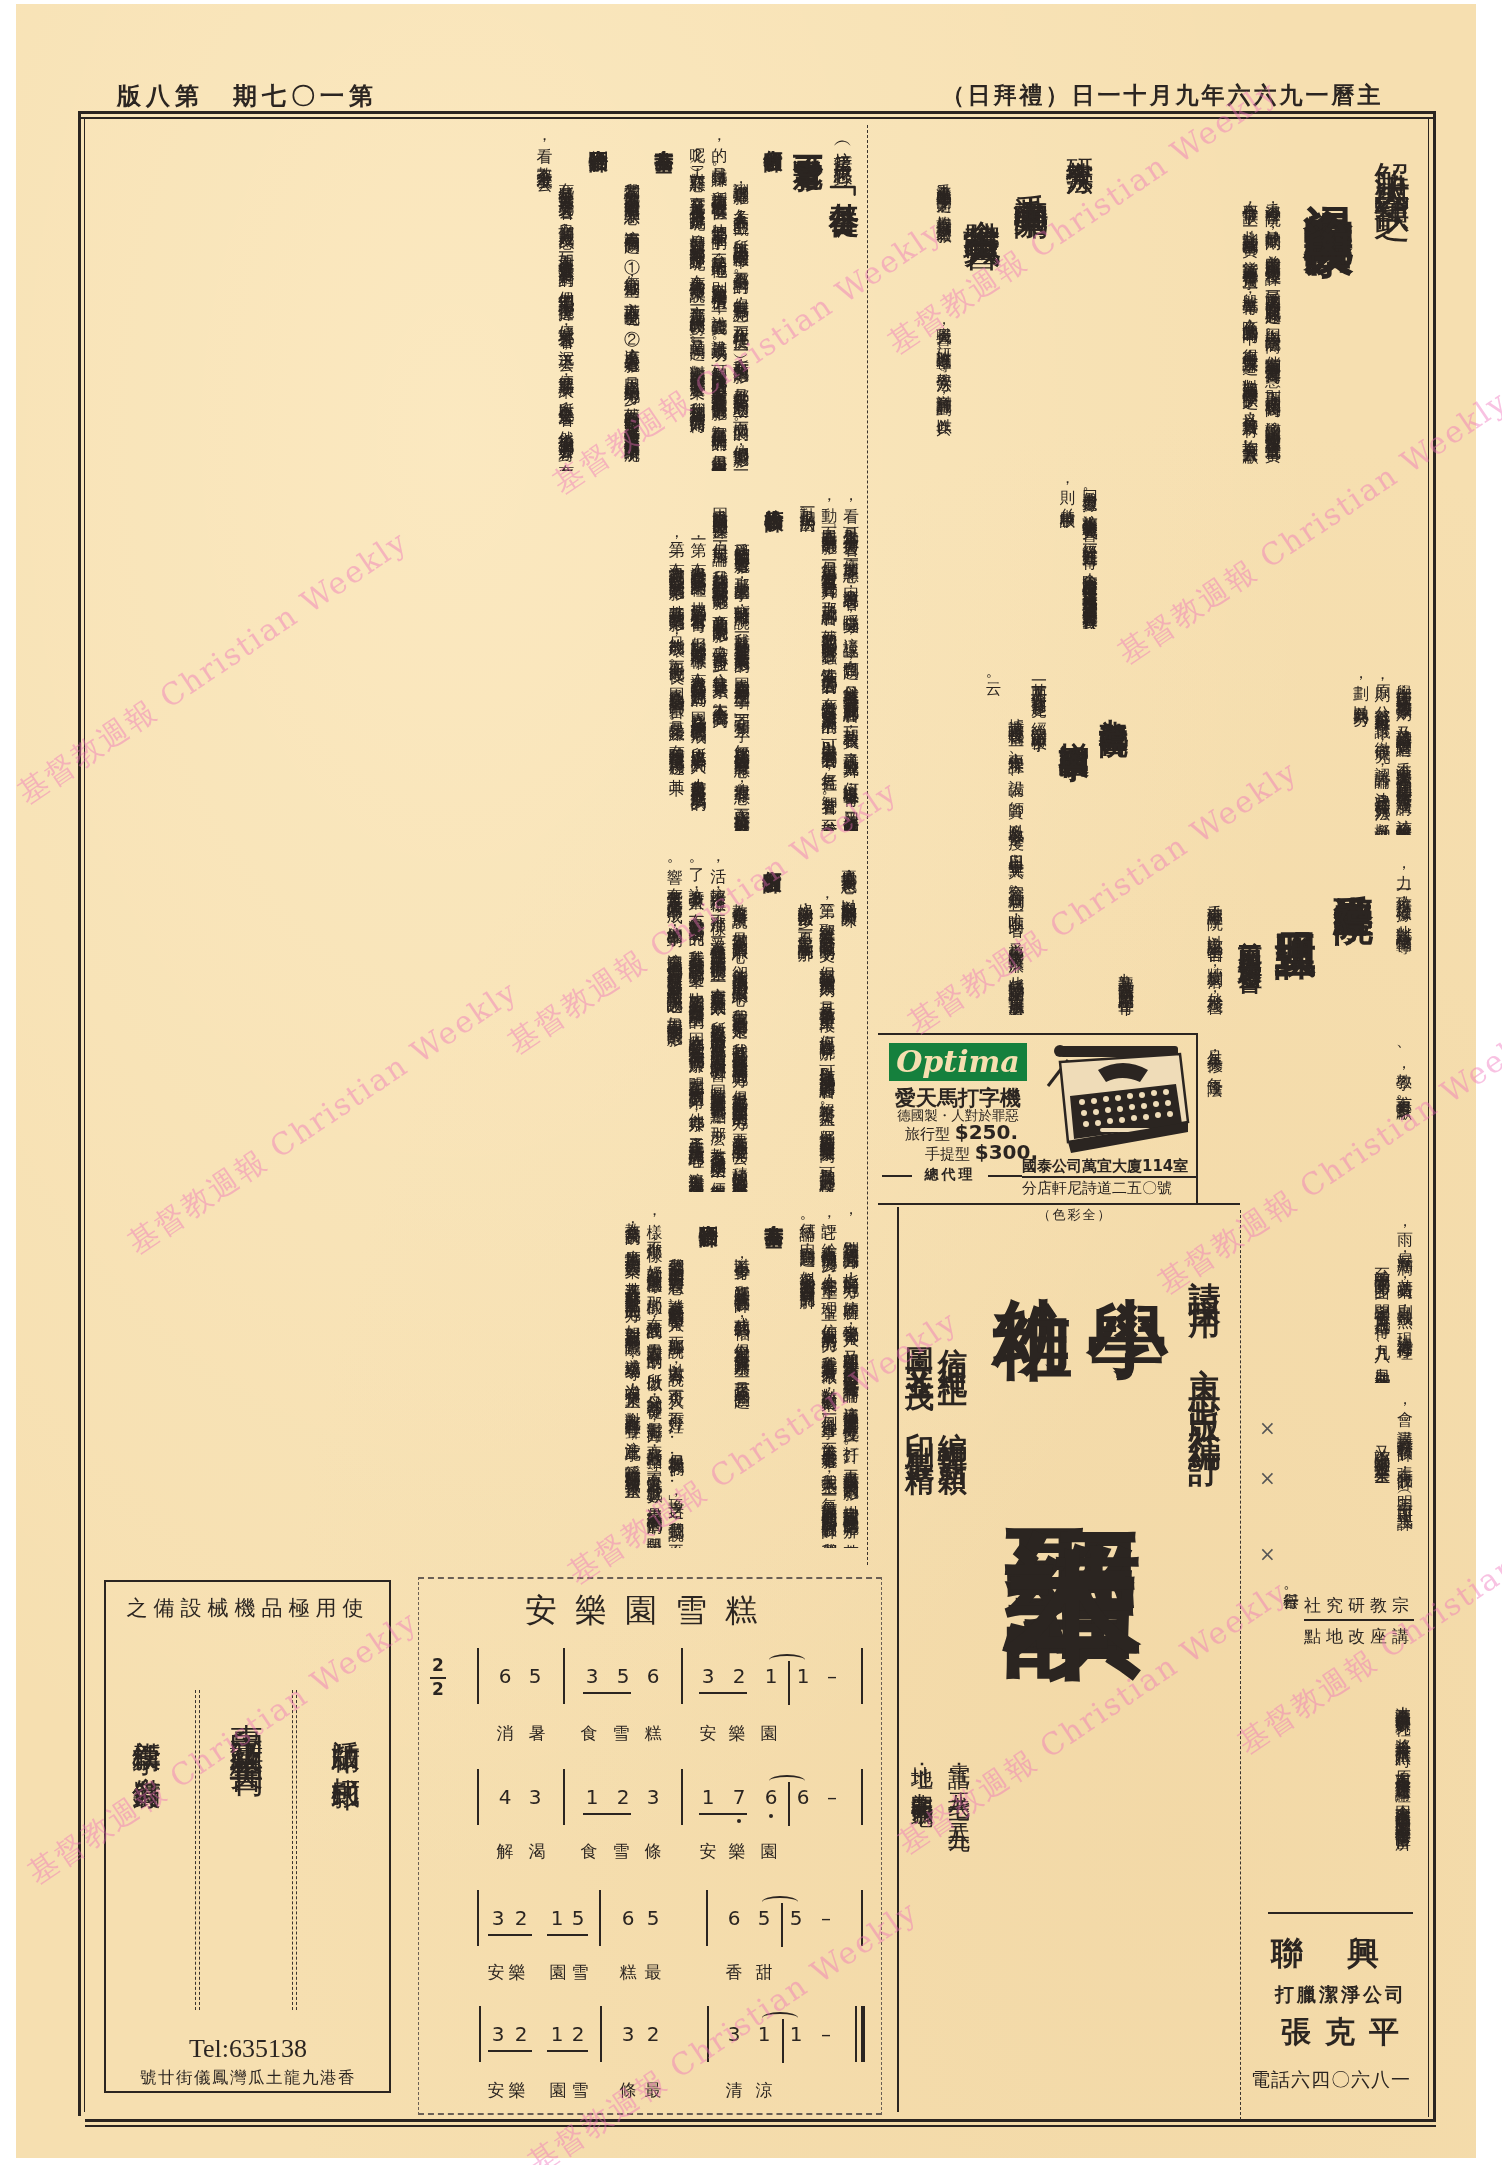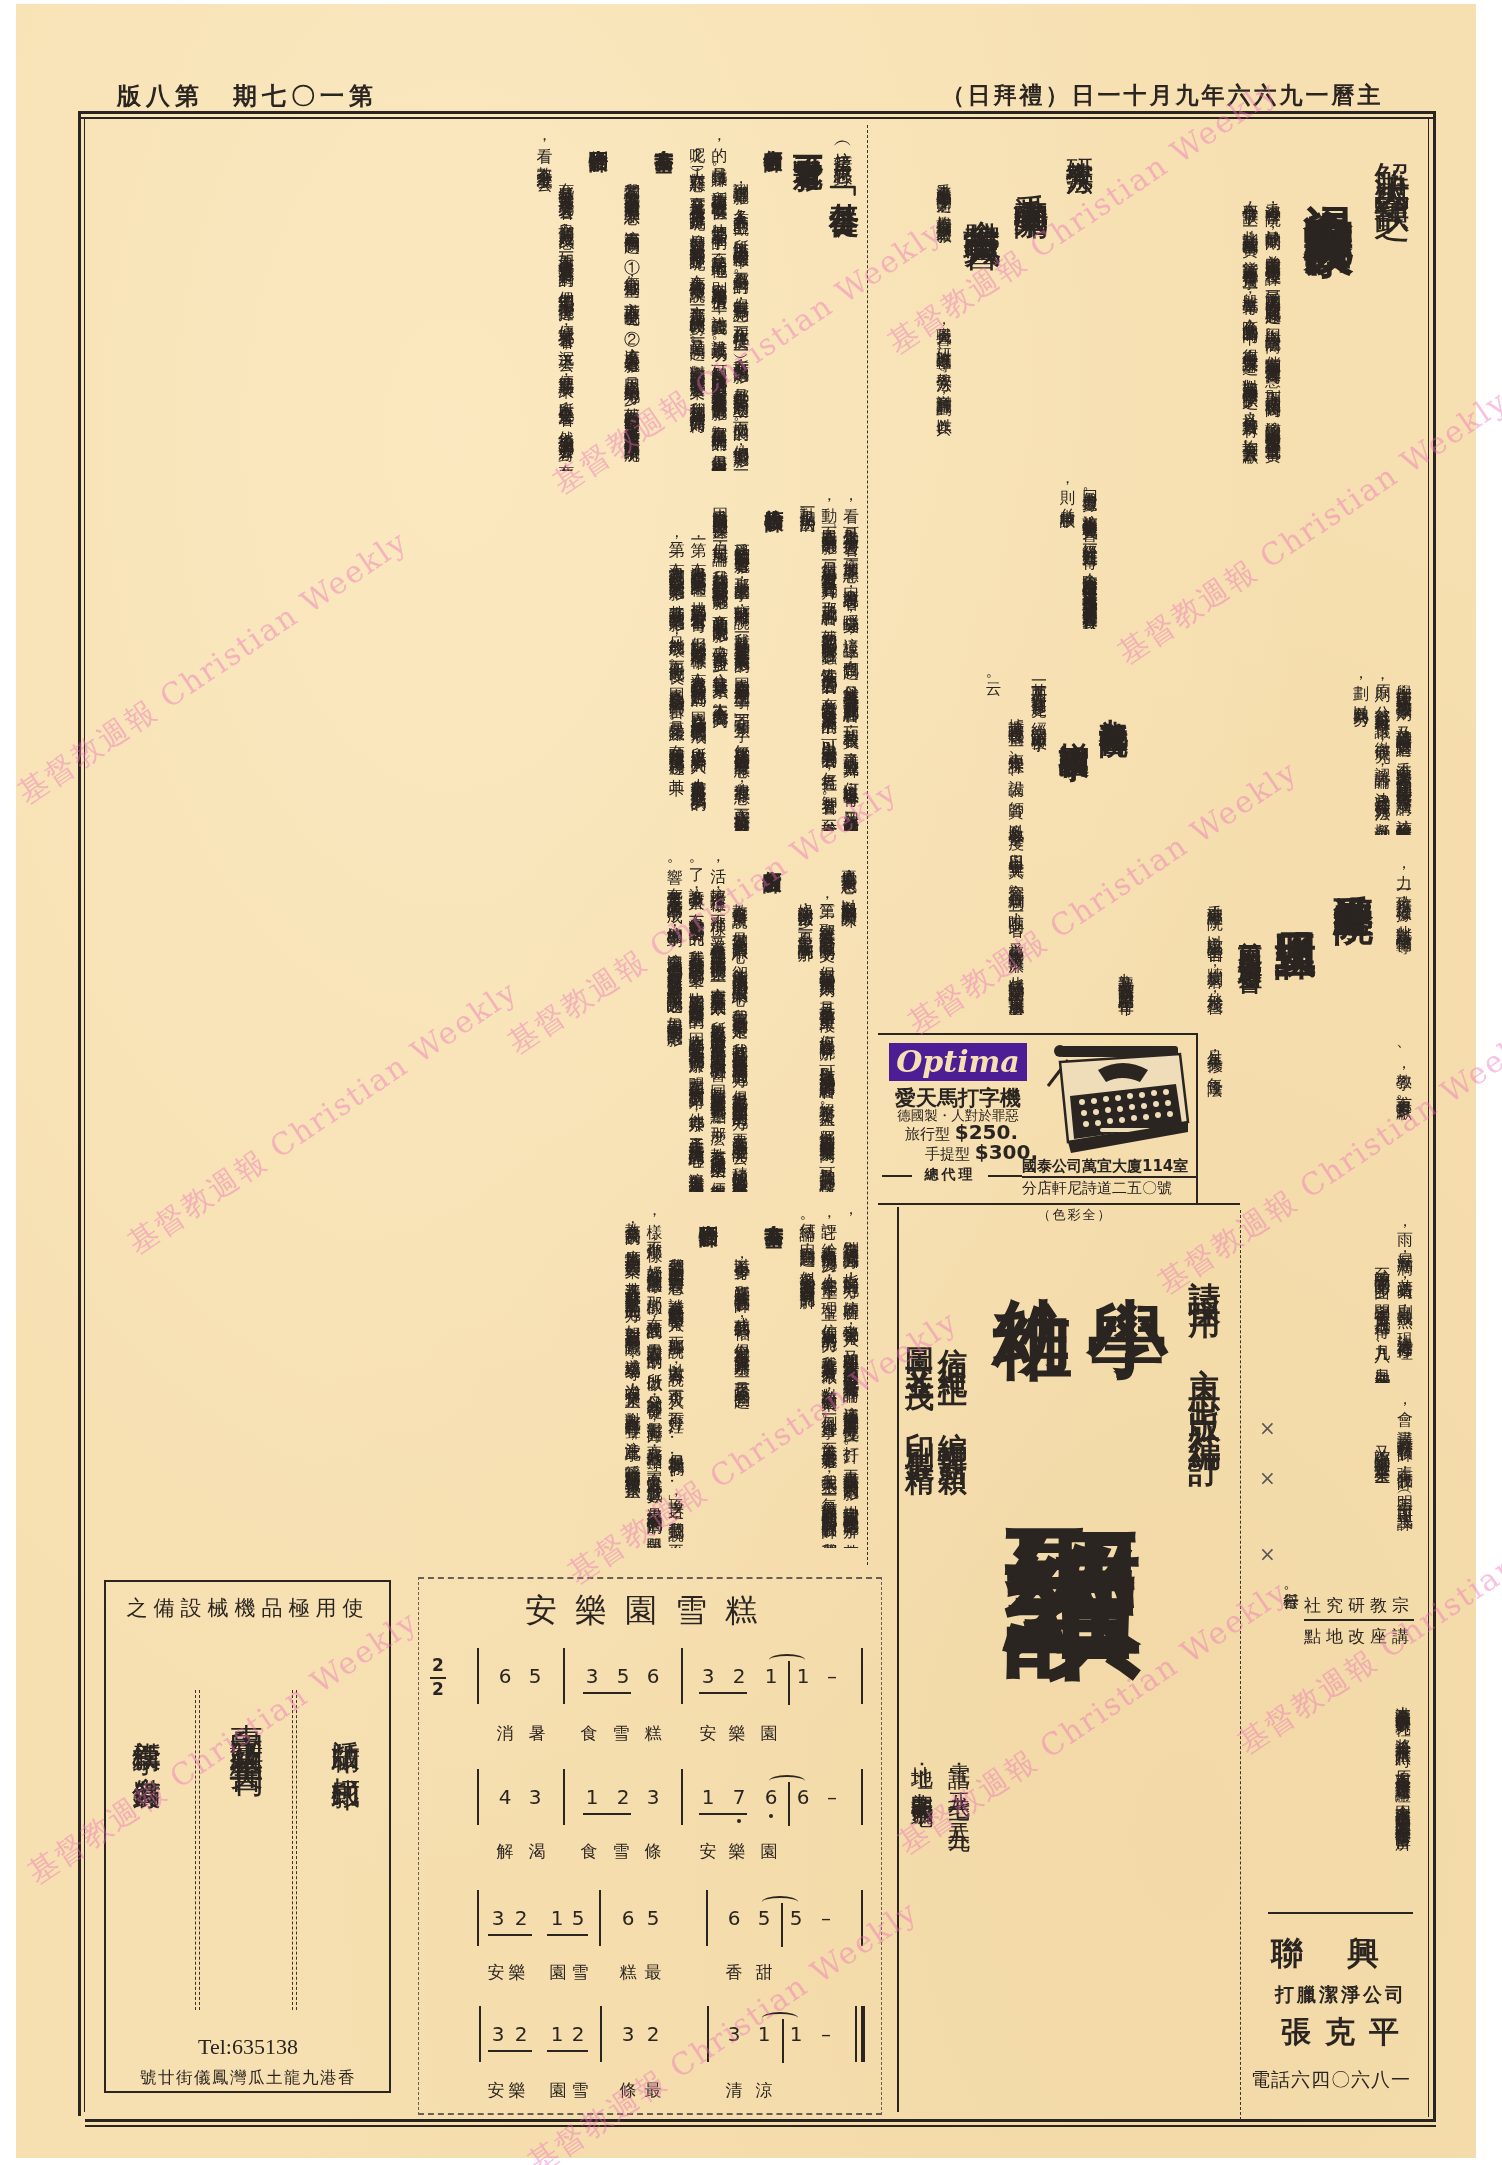--- a/index.html
+++ b/index.html
@@ -67,21 +67,21 @@
   <div class="v hd" style="left:1056px;top:718px;width:36px;height:205px;font-size:30px;font-weight:bold;letter-spacing:2px;line-height:36px;">增設夜間中學</div>
   <div class="v" style="left:1046px;top:925px;width:92px;height:92px;font-size:16px;letter-spacing:2px;line-height:23px;">
     <p>九龍基教書院爲適應日間工作青年，協助</p>
   </div>
   <div class="v" style="left:890px;top:670px;width:160px;height:345px;font-size:16px;letter-spacing:2px;line-height:22.8px;">
     <p class="cont">其一面工作一面進修起見，經決定開辦夜中學。</p>
     <p>據該書院校長宣稱：夜中學課程、設備、師資、以及教學進度，與日中學無異，完全符合編制。唯一不同者，爲夜中學收費較廉，此係減輕日間工作青年負擔所必需者云。</p>
   </div>
 
   <div class="rule" style="left:878px;top:1033px;width:320px;height:2px;"></div>
-  <div class="abs" style="left:889px;top:1043px;width:138px;height:38px;background:#4c1d95;color:#f6dfb0;text-align:center;font-style:italic;font-weight:bold;font-size:30px;line-height:38px;font-family:'DejaVu Serif',serif;">Optima</div>
+  <div class="abs" style="left:889px;top:1043px;width:138px;height:38px;background:#15803d;color:#f6dfb0;text-align:center;font-style:italic;font-weight:bold;font-size:30px;line-height:38px;font-family:'DejaVu Serif',serif;">Optima</div>
   <div class="abs hd" style="left:884px;top:1084px;width:148px;text-align:center;font-size:21px;font-weight:bold;">愛天馬打字機</div>
   <div class="abs hd" style="left:884px;top:1107px;width:148px;text-align:center;font-size:13.5px;">德國製・人對於罪惡</div>
   <div class="abs hd" style="left:905px;top:1120px;font-size:15px;">
     <span>旅行型</span>
     <span style="font-size:20px;font-weight:bold;">$250.</span>
   </div>
   <div class="abs hd" style="left:905px;top:1140px;font-size:15px;margin-left:20px;">
     <span>手提型</span>
     <span style="font-size:20px;font-weight:bold;">$300.</span>
   </div>
@@ -177,21 +177,21 @@
 
   <div class="abs" style="left:104px;top:1580px;width:287px;height:513px;border:2px solid #2b2521;box-sizing:border-box;"></div>
   <div class="abs rtl" style="left:108px;top:1594px;width:280px;text-align:center;font-size:21px;letter-spacing:6px;">使用極品機械設備之</div>
   <div class="dash-v" style="left:195px;top:1690px;height:320px;"></div>
   <div class="dash-v" style="left:199px;top:1690px;height:320px;"></div>
   <div class="dash-v" style="left:292px;top:1690px;height:320px;"></div>
   <div class="dash-v" style="left:296px;top:1690px;height:320px;"></div>
   <div class="v" style="left:328px;top:1718px;width:36px;height:280px;font-size:29px;letter-spacing:1.5px;line-height:36px;">活版精印　柯式影印</div>
   <div class="v" style="left:226px;top:1696px;width:42px;height:325px;font-size:34px;letter-spacing:6px;line-height:42px;">專印高級精美書刊</div>
   <div class="v" style="left:129px;top:1718px;width:36px;height:280px;font-size:29px;letter-spacing:1.5px;line-height:36px;">新模鑄字　自備裝釘</div>
-  <div class="abs" style="left:108px;top:2034px;width:280px;text-align:center;font-size:22px;font-family:'Liberation Serif',serif;">Tel:635138</div>
+  <div class="abs" style="left:108px;top:2034px;width:280px;text-align:center;font-size:26px;font-family:'Liberation Serif',serif;">Tel:635138</div>
   <div class="abs rtl" style="left:108px;top:2067px;width:280px;text-align:center;font-size:16.5px;letter-spacing:1.5px;">香港九龍土瓜灣鳳儀街廿號</div>
 
   <div class="dash-v" style="left:867px;top:125px;height:1440px;"></div>
   <div class="v" style="left:826px;top:135px;width:36px;height:345px;line-height:36px;">
     <span style="font-size:19px;letter-spacing:2.5px;">（接第二版集思錄：</span><span class="hd" style="font-size:30px;font-weight:bold;letter-spacing:2px;">「基督徒</span>
   </div>
   <div class="v hd" style="left:790px;top:131px;width:36px;height:260px;font-size:30px;font-weight:bold;letter-spacing:2px;line-height:36px;">可否看電影」）</div>
 
   <div class="v b16" style="left:76px;top:135px;width:720px;height:336px;">
     <span class="spk">何世明牧師：</span>

